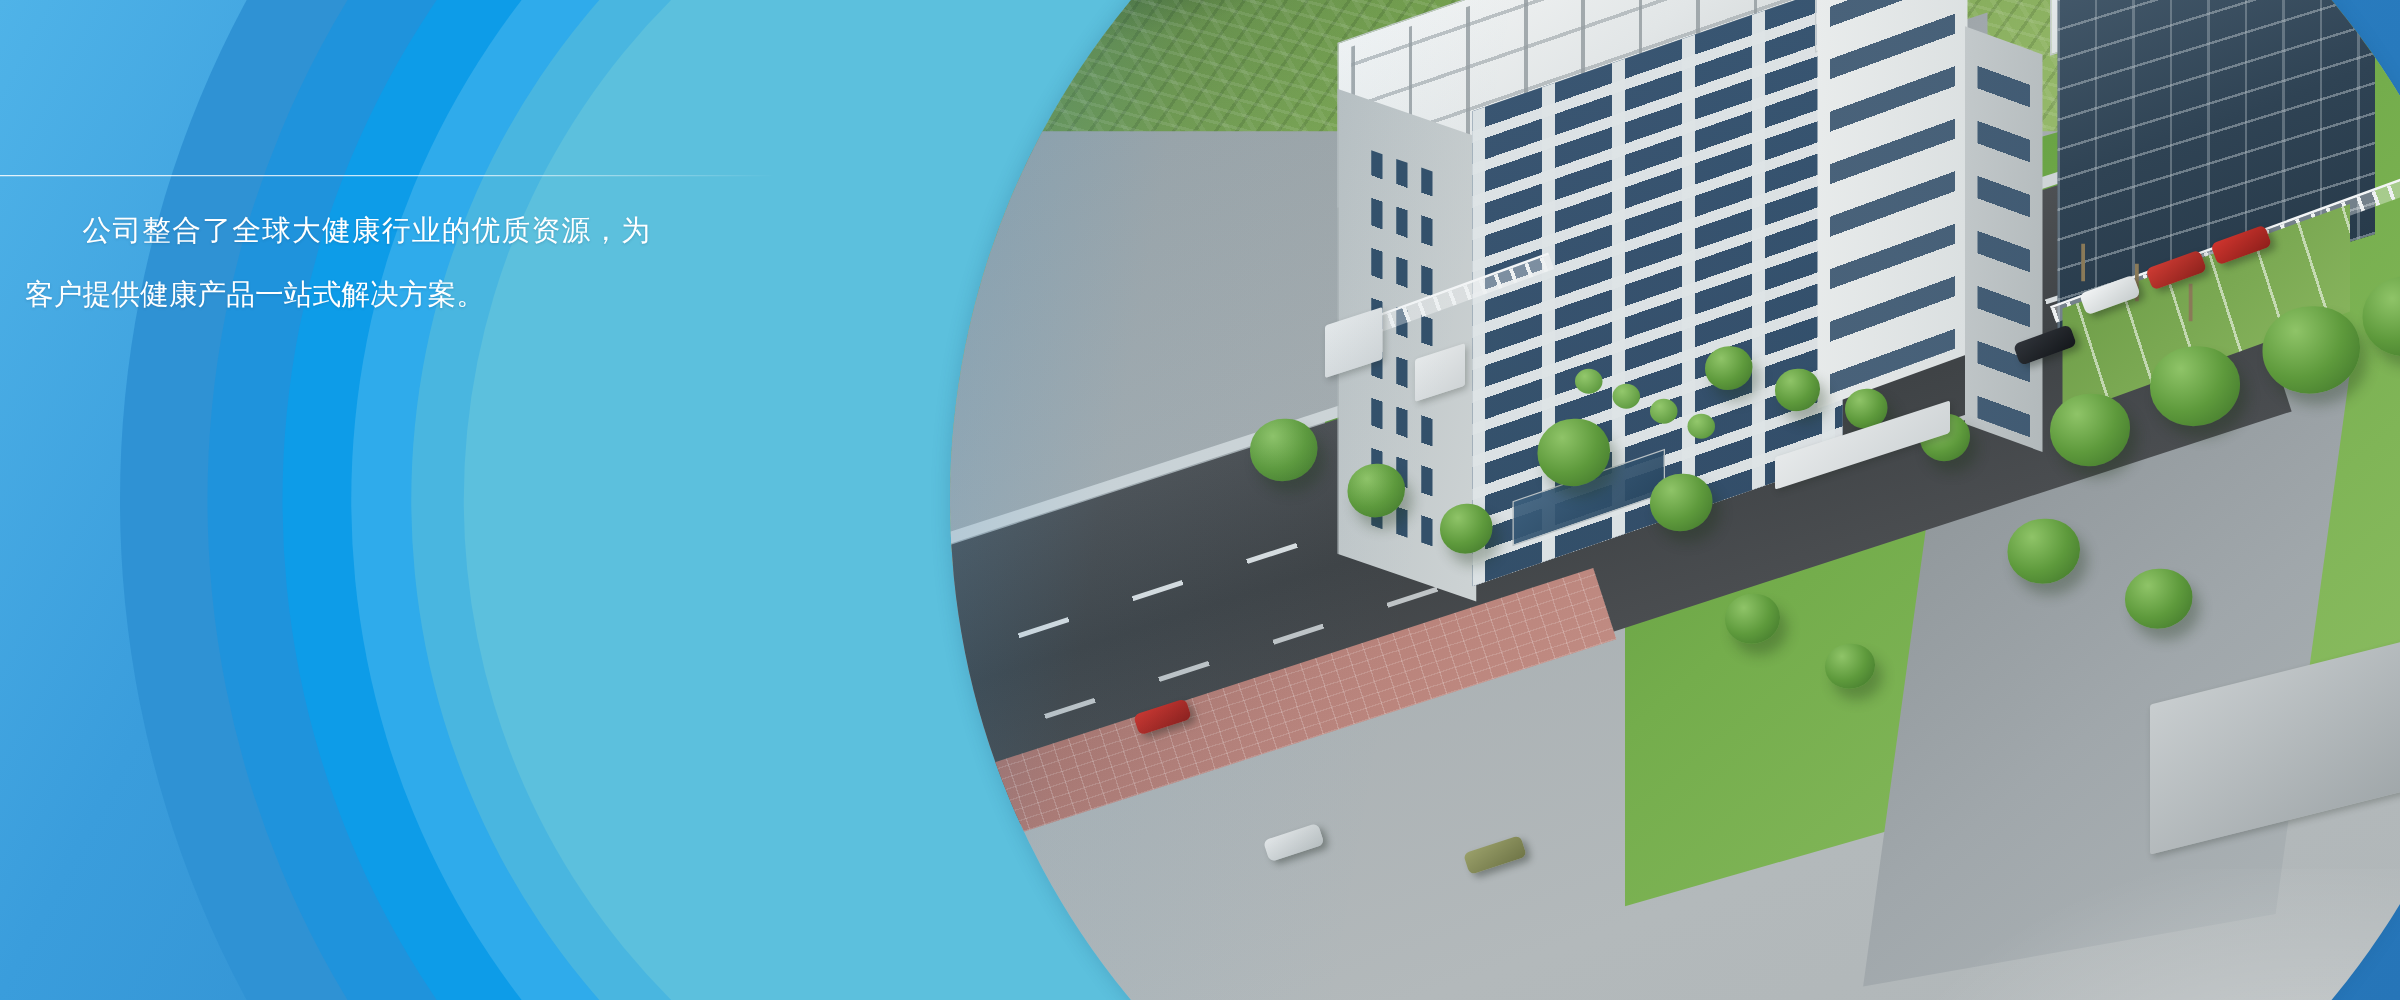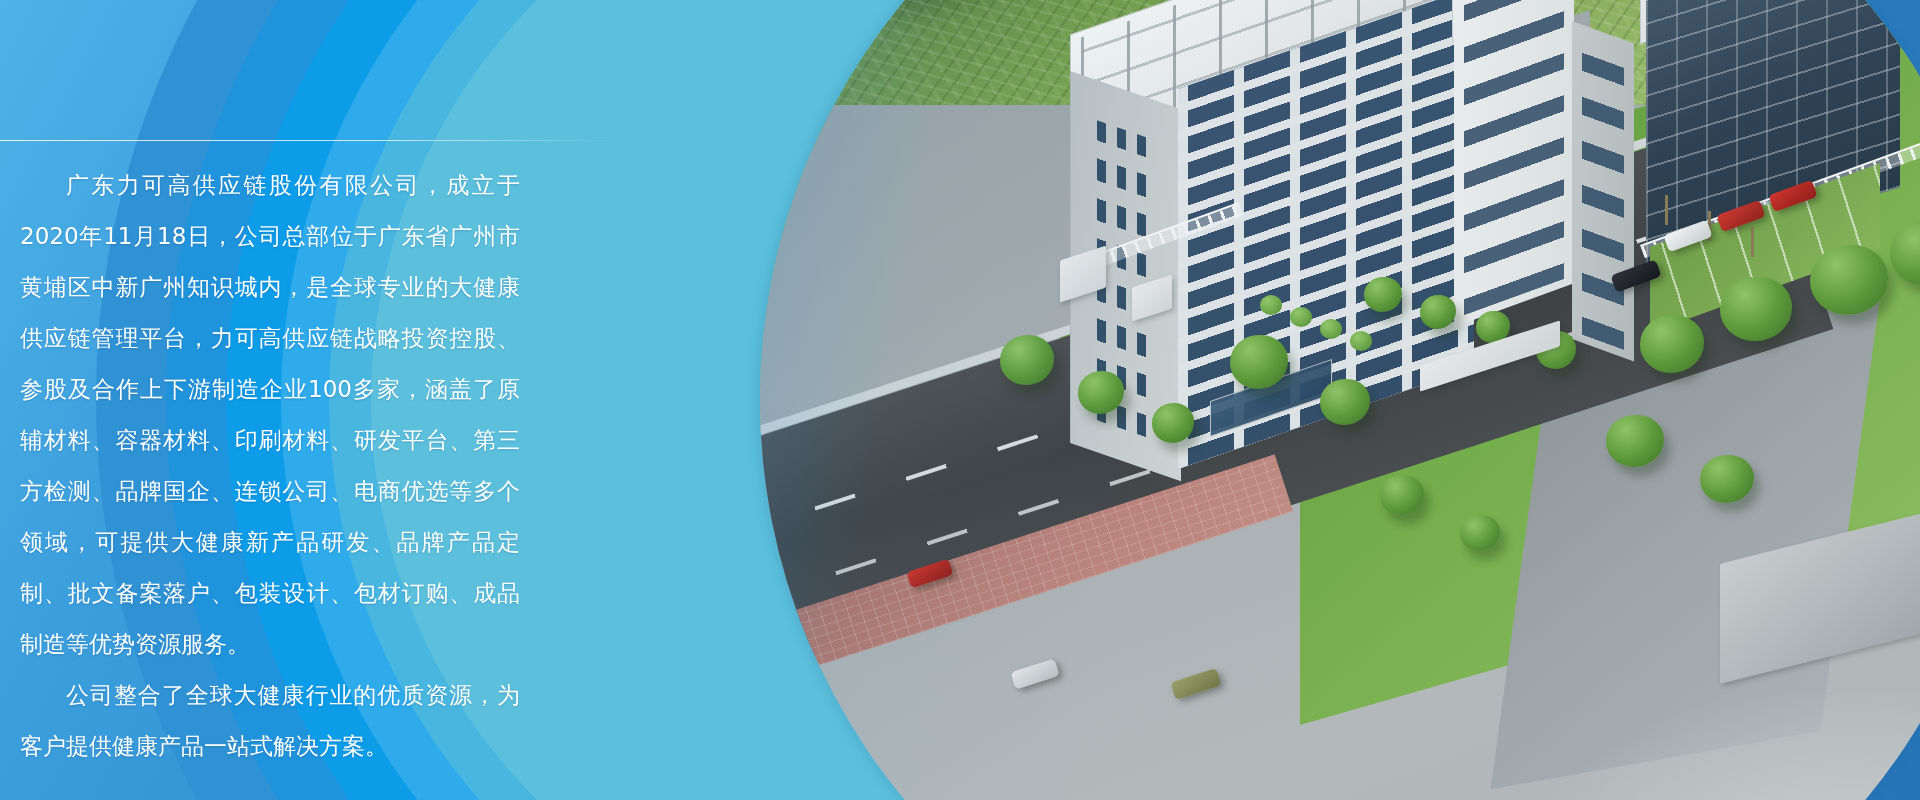--- a/index.html
+++ b/index.html
@@ -565,18 +565,17 @@
       <div class="sign" style="left:960px; top:760px; width:230px; height:120px; transform:skewY(-14deg); background:linear-gradient(150deg,#c8cdcf,#9ea5a8);"></div>
 
       <div class="haze"></div>
       <div class="photo-tint"></div>
     </div>
   </div>
 
   <div class="panel">
     <div class="rule"></div>
     <div class="body-copy">
-      <p>广东力可高供应链股份有限公司，成立于2020年11月18日，公司总部位于广东省广州市黄埔区中新广州知识城内，是全球专业的大健康供应链管理平台，力可高供应链战略投资控股、参股及合作上下游制造企业100多家，涵盖了原辅材料、容器材料、印刷材料、研发平台、第三方检测、品牌国企、连锁公司、电商优选等多个领域，可提供大健康新产品研发、品牌产品定制、批文备案落户、包装设计、包材订购、成品制造等优势资源服务。</p>
       <p>公司整合了全球大健康行业的优质资源，为客户提供健康产品一站式解决方案。</p>
     </div>
   </div>
 
 </div>
 
 </body></html>

